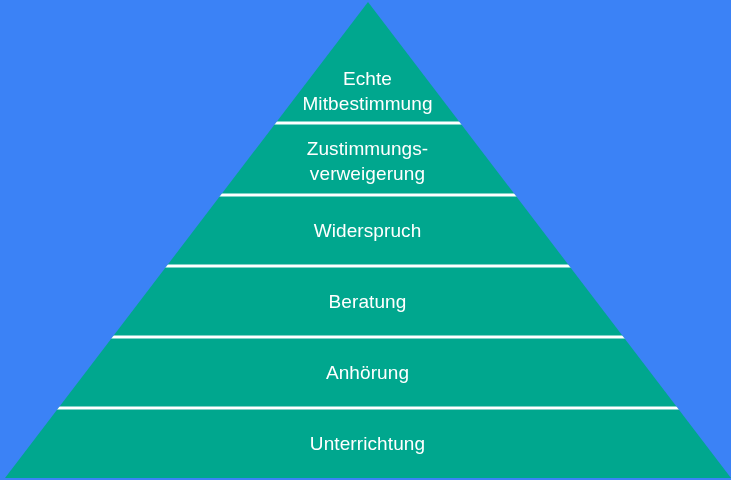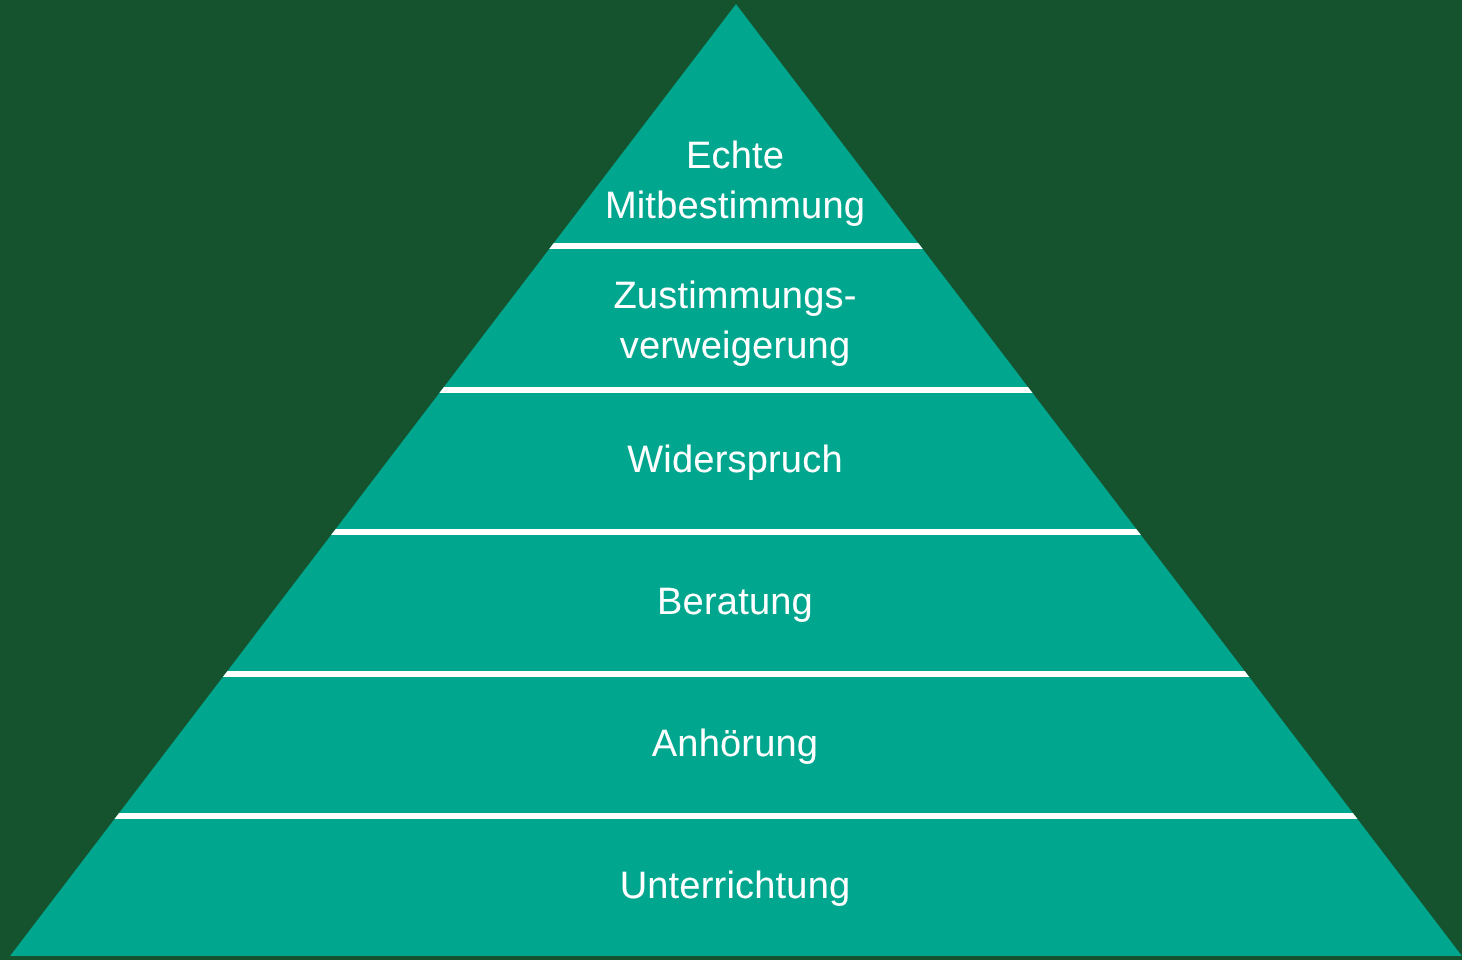--- a/index.html
+++ b/index.html
@@ -52,21 +52,21 @@
     letter-spacing: 0.1px;
     white-space: pre-line;
     pointer-events: auto;
     
     transform: translateX(2px);
   }
 </style>
 </head>
 <body>
 
-<div id="pyramid-diagram" style="background: #14532d;">
+<div id="pyramid-diagram" style="background: #3b82f6;">
 
   <svg id="pyramid-shape" viewBox="0 0 731 480" width="731" height="480" xmlns="http://www.w3.org/2000/svg">
     <defs>
       <clipPath id="triangle-clip">
         <polygon id="triangle-clip-poly" points="368,2 731,478 5,478"></polygon>
       </clipPath>
     </defs>
 
     <polygon id="triangle-body" points="368,2 731,478 5,478" fill="#00a78e"></polygon>
 

